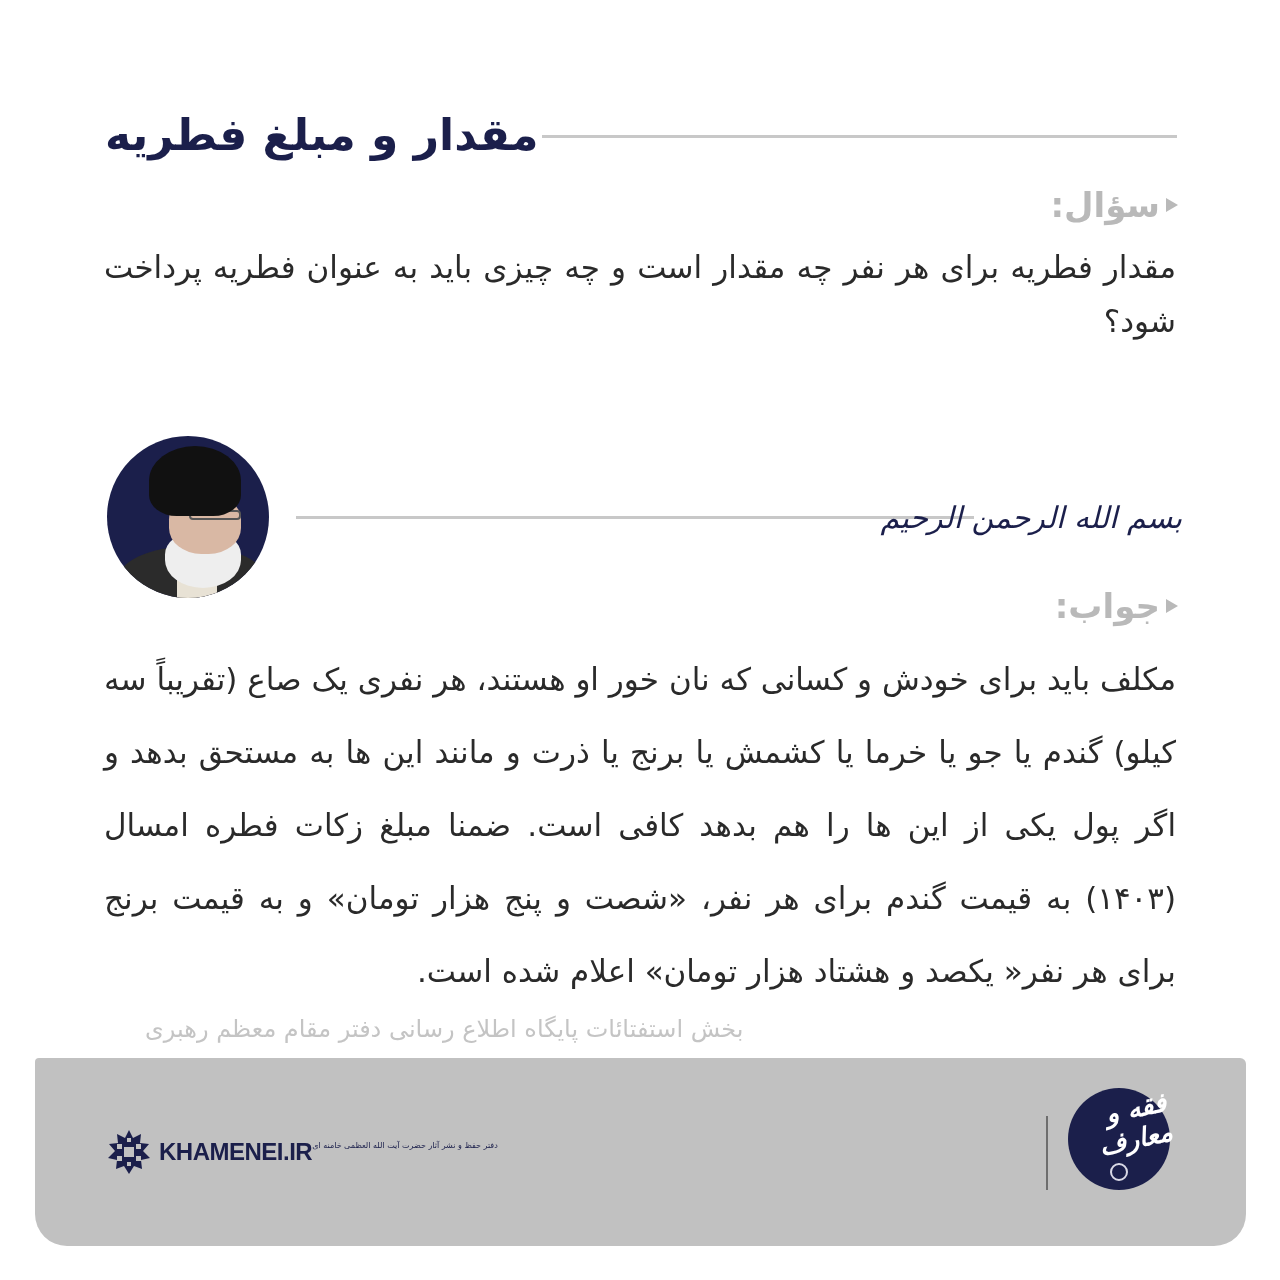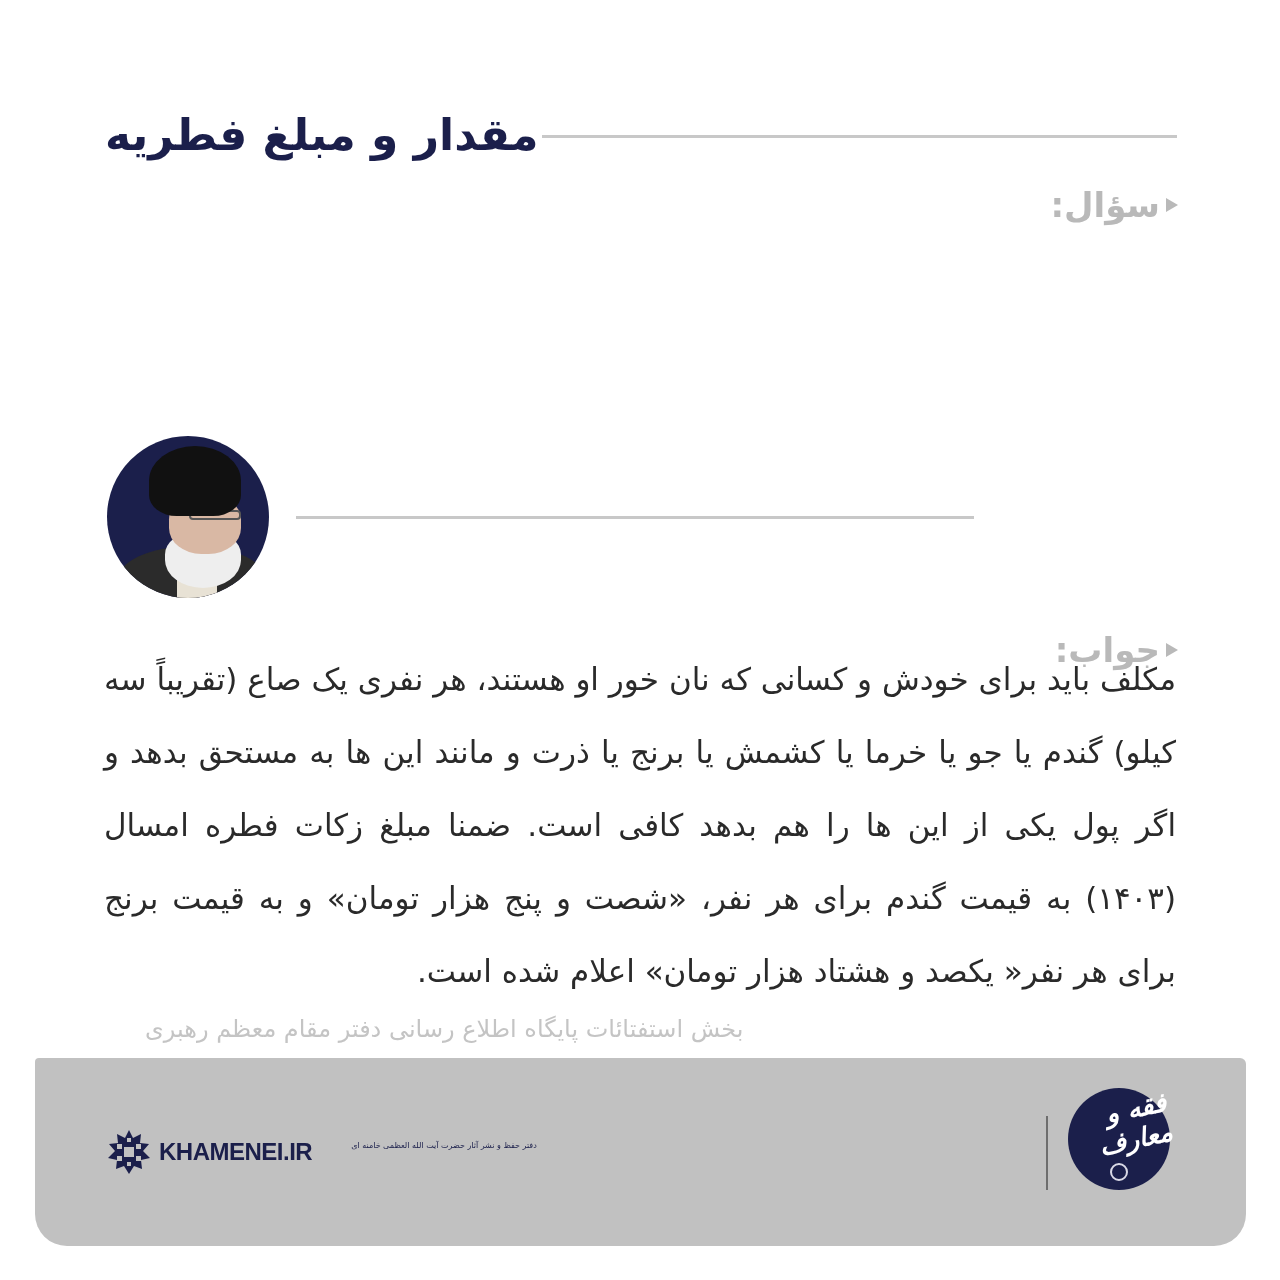--- a/index.html
+++ b/index.html
@@ -28,21 +28,21 @@
       font-size: 34px; line-height: 44px; color: #b9b9b9; font-weight: bold;
       display: flex; align-items: center; 
     }
     .section-label .arrow {
       display: inline-block; width: 0; height: 0;
       border-top: 7px solid transparent; border-bottom: 7px solid transparent;
       border-left: 12px solid #b9b9b9;
       margin-left: 6px;
     }
     .question-label { top: 183px; }
-    .answer-label { top: 584px; margin-top: 44px; }
+    .answer-label { top: 584px; }
 
     
     .question-text {
       position: absolute; top: 240px; right: 104px; width: 1072px; direction: rtl;
       text-align: justify; text-align-last: right;
       font-size: 31px; line-height: 54px; color: #2a2a2a;
     }
 
     
     .portrait {
@@ -133,51 +133,53 @@
     .khamenei-logo .star {
       width: 48px; height: 48px; position: relative;
     }
     .khamenei-logo .star svg { width: 48px; height: 48px; display: block; }
     .khamenei-logo .brand { display: flex; flex-direction: row; }
     .khamenei-logo .brand-name {
       font-family: "Liberation Sans", sans-serif; font-weight: bold;
       font-size: 24px; line-height: 24px; color: var(--navy); letter-spacing: -0.5px;
     }
     .khamenei-logo .brand-sub {
-      font-size: 8px; line-height: 12px; color: var(--navy); direction: rtl; text-align: right; margin-left: 39px;
+      font-size: 8px; line-height: 12px; color: var(--navy); direction: rtl; text-align: right;
     }
 
     :root { --navy: #1b1f4b; }
   </style>
 </head>
 <body>
 
 <div class="page">
 
   <div class="title-row">
     <div class="title-rule"></div>
     <h1 class="page-title">مقدار و مبلغ فطریه</h1>
   </div>
 
   <div class="section-label question-label">
     <span class="arrow"></span>
     <span>سؤال:</span>
   </div>
 
+  <p class="question-text">مقدار فطریه برای هر نفر چه مقدار است و چه چیزی باید به عنوان فطریه پرداخت شود؟</p>
 
   <div class="portrait">
     <div class="robe"></div>
     <div class="collar"></div>
     <div class="beard"></div>
     <div class="face"></div>
     <div class="glasses"></div>
     <div class="turban"></div>
   </div>
 
   <div class="answer-rule"></div>
+  <div class="bismillah">بسم الله الرحمن الرحیم</div>
 
   <div class="section-label answer-label">
     <span class="arrow"></span>
     <span>جواب:</span>
   </div>
 
   <p class="answer-text">مکلف باید برای خودش و کسانی که نان خور او هستند، هر نفری یک صاع (تقریباً سه کیلو) گندم یا جو یا خرما یا کشمش یا برنج یا ذرت و مانند این ها به مستحق بدهد و اگر پول یکی از این ها را هم بدهد کافی است. ضمنا مبلغ زکات فطره امسال (۱۴۰۳) به قیمت گندم برای هر نفر، «شصت و پنج هزار تومان» و به قیمت برنج برای هر نفر« یکصد و هشتاد هزار تومان» اعلام شده است.</p>
 
   <div class="source">بخش استفتائات پایگاه اطلاع رسانی دفتر مقام معظم رهبری</div>
 

